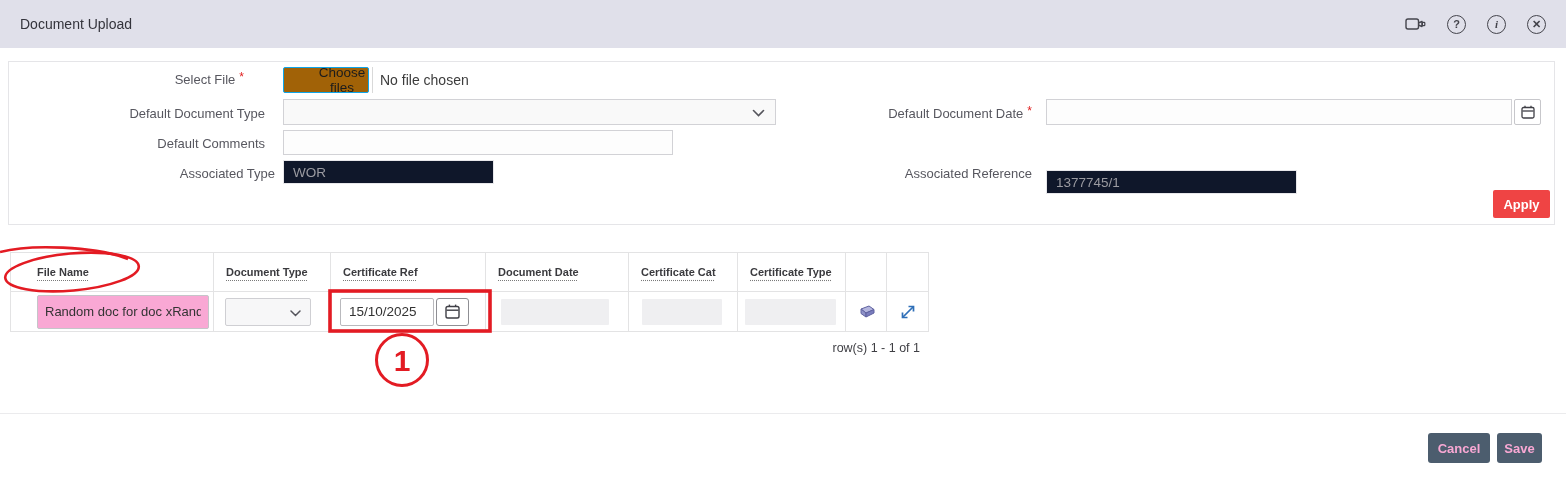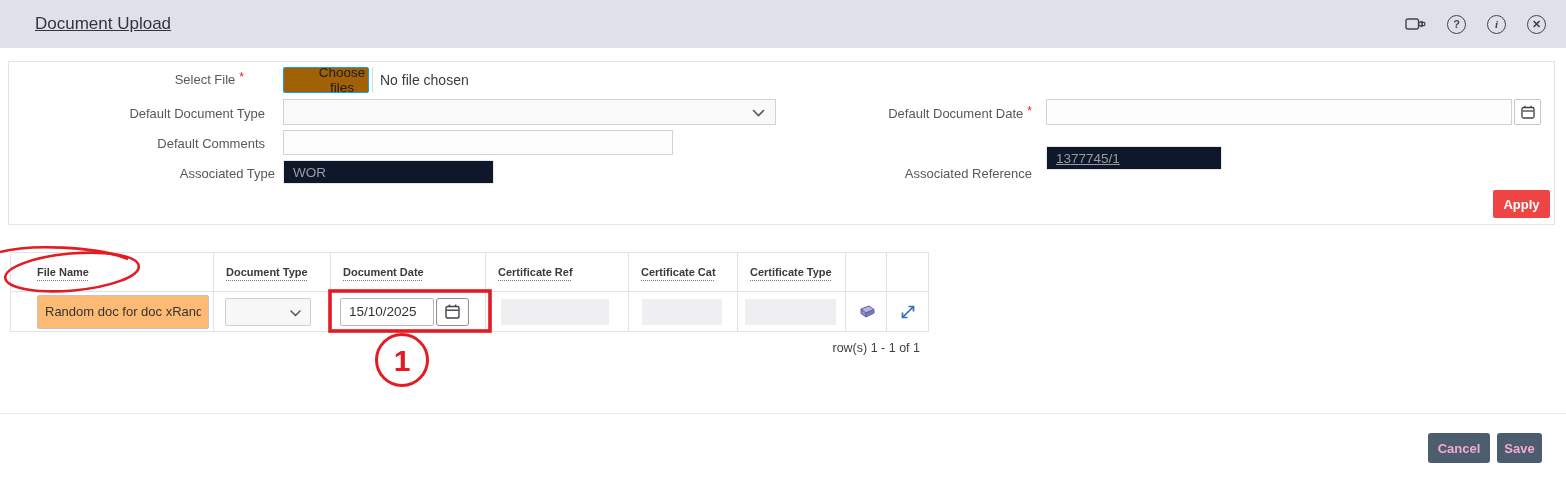--- a/index.html
+++ b/index.html
@@ -1,20 +1,20 @@
 <!DOCTYPE html>
 <html><head>
 <meta charset="utf-8">
 <style>
   html,body{margin:0;padding:0;background:#fff;}
   #app{position:relative;width:1566px;height:484px;font-family:"Liberation Sans",sans-serif;background:#fff;overflow:hidden;}
 
   
   .dlg-header{position:absolute;left:0;top:0;width:1566px;height:48px;background:#e0e0ea;display:flex;align-items:center;}
-  .dlg-title{margin-left:35px;font-size:17px;color:#34343c;text-decoration:underline;}
+  .dlg-title{margin-left:20px;font-size:14px;color:#34343c;}
   .hdr-icons{position:absolute;right:20px;top:0;height:48px;display:flex;align-items:center;gap:21px;}
   .circle-ic{width:19px;height:19px;border:1.4px solid #44444c;border-radius:50%;display:flex;align-items:center;justify-content:center;
              font-size:11px;font-weight:bold;color:#44444c;cursor:pointer;box-sizing:border-box;line-height:1;}
   .cam-ic{width:22px;height:20px;display:flex;align-items:center;cursor:pointer;}
 
   
   .panel{position:absolute;left:8px;top:61px;width:1547px;height:164px;background:#fff;border:1px solid #e5e5e8;box-sizing:border-box;}
   .lbl{position:absolute;font-size:13px;color:#57575f;text-align:right;white-space:nowrap;}
   .req{color:#e02020;font-size:12px;margin-left:4px;position:relative;top:-3px;}
   .choose-btn{position:absolute;left:283px;top:67px;width:86px;height:26px;background:#a16207;border:1px solid #0ea5e9;border-radius:2px;
@@ -32,21 +32,21 @@
 
   
   .grid{position:absolute;left:10px;top:252px;width:918px;display:grid;
         grid-template-columns:203px 117px 155px 143px 109px 108px 41px 42px;
         border-top:1px solid #e3e3e4;border-left:1px solid #e3e3e4;background:#fff;}
   .th,.td{border-right:1px solid #e3e3e4;border-bottom:1px solid #e3e3e4;box-sizing:border-box;display:flex;align-items:center;background:#fff;}
   .th{height:39px;padding-left:12px;font-size:11px;font-weight:bold;color:#3a3a3e;cursor:pointer;}
   .th:first-child{padding-left:26px;}
   .th span{text-decoration:underline dotted #7a7a7a;text-underline-offset:4px;}
   .td{height:40px;}
-  .cell-input{height:28px;border:1px solid #c5c5c9;border-radius:2px;background:#fdba74;font-family:inherit;font-size:13px;color:#333;padding:16px 7px;box-sizing:border-box;outline:none;}
+  .cell-input{height:28px;border:1px solid #c5c5c9;border-radius:2px;background:#f9a8d4;font-family:inherit;font-size:13px;color:#333;padding:16px 7px;box-sizing:border-box;outline:none;}
   .row-select{margin-left:11px;width:86px;height:28px;background:#f7f7f8;border:1px solid #cfcfd3;border-radius:2px;box-sizing:border-box;display:flex;align-items:center;cursor:pointer;}
   .row-select .chev{margin-left:auto;margin-right:9px;}
   .date-wrap{margin-left:9px;display:flex;align-items:center;gap:2px;}
   .date-input{width:94px;height:28px;border:1px solid #b9b9bd;border-radius:2px;background:#fff;font-family:inherit;font-size:13.5px;color:#333;padding:0 8px;box-sizing:border-box;outline:none;}
   .date-cal{width:33px;height:28px;background:#fff;border:1px solid #8f8f94;border-radius:3px;box-sizing:border-box;display:flex;align-items:center;justify-content:center;cursor:pointer;}
   .cell-dis{height:26px;background:#efeff1;border:none;border-radius:1px;font-family:inherit;font-size:13px;color:#9b9ba1;box-sizing:border-box;outline:none;padding:0 7px;}
   .icon-btn{margin:0 auto;width:22px;height:22px;display:flex;align-items:center;justify-content:center;cursor:pointer;}
   .pagination{position:absolute;left:10px;top:341px;width:910px;text-align:right;font-size:12.5px;color:#3f3f44;}
 
   
@@ -105,36 +105,36 @@
       </svg>
   </span>
 
   <div class="lbl" style="left:8px;top:136px;width:257px;">Default Comments</div>
   <input class="txt-input" style="left: 283px; top: 130px; width: 390px; height: 25px;" value="">
 
   <div class="lbl" style="left:8px;top:166px;width:257px;padding-left:10px;">Associated Type</div>
   <input class="dis-input" style="left: 283px; top: 160px; width: 211px; height: 24px;" readonly="" value="WOR">
 
   <div class="lbl" style="left:760px;top:166px;width:272px;">Associated Reference</div>
-  <input class="dis-input" style="left: 1046px; top: 146px; width: 176px; height: 24px; text-decoration: underline;" readonly="" value="1377745/1">
+  <input class="dis-input" style="left: 1046px; top: 170px; width: 251px; height: 24px;" readonly="" value="1377745/1">
 
   <button class="apply-btn">Apply</button>
 
   <div class="grid">
     <div class="th">
         <span>File Name</span>
       </div>
     <div class="th">
         <span>Document Type</span>
       </div>
     <div class="th">
+        <span>Certificate Ref</span>
+      </div>
+    <div class="th">
         <span>Document Date</span>
-      </div>
-    <div class="th">
-        <span>Certificate Ref</span>
       </div>
     <div class="th">
         <span>Certificate Cat</span>
       </div>
     <div class="th">
         <span>Certificate Type</span>
       </div>
     <div class="th"></div>
     <div class="th"></div>
 

